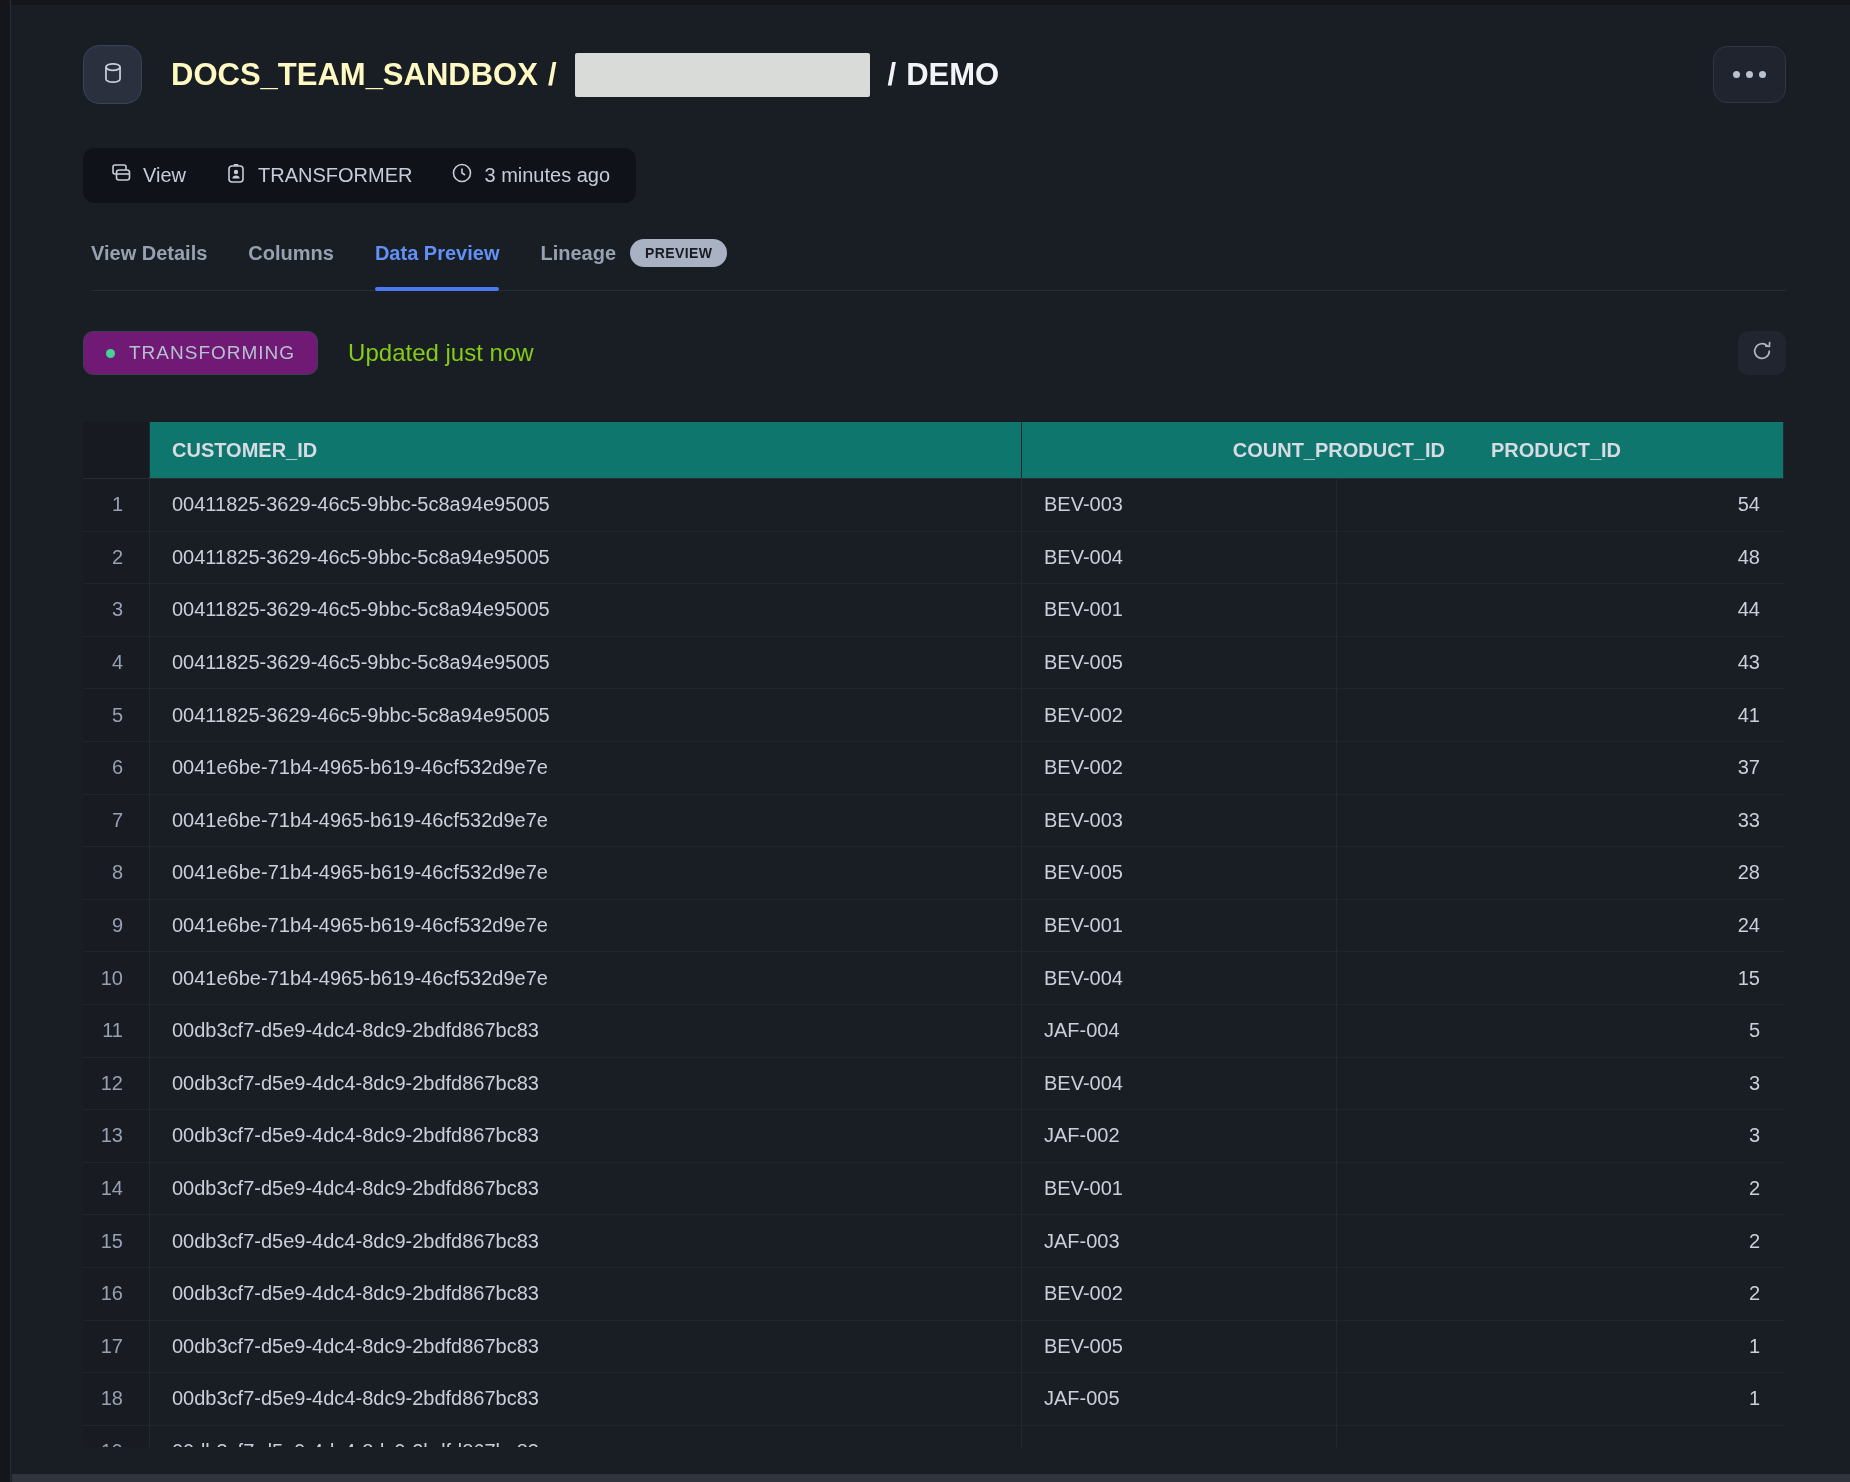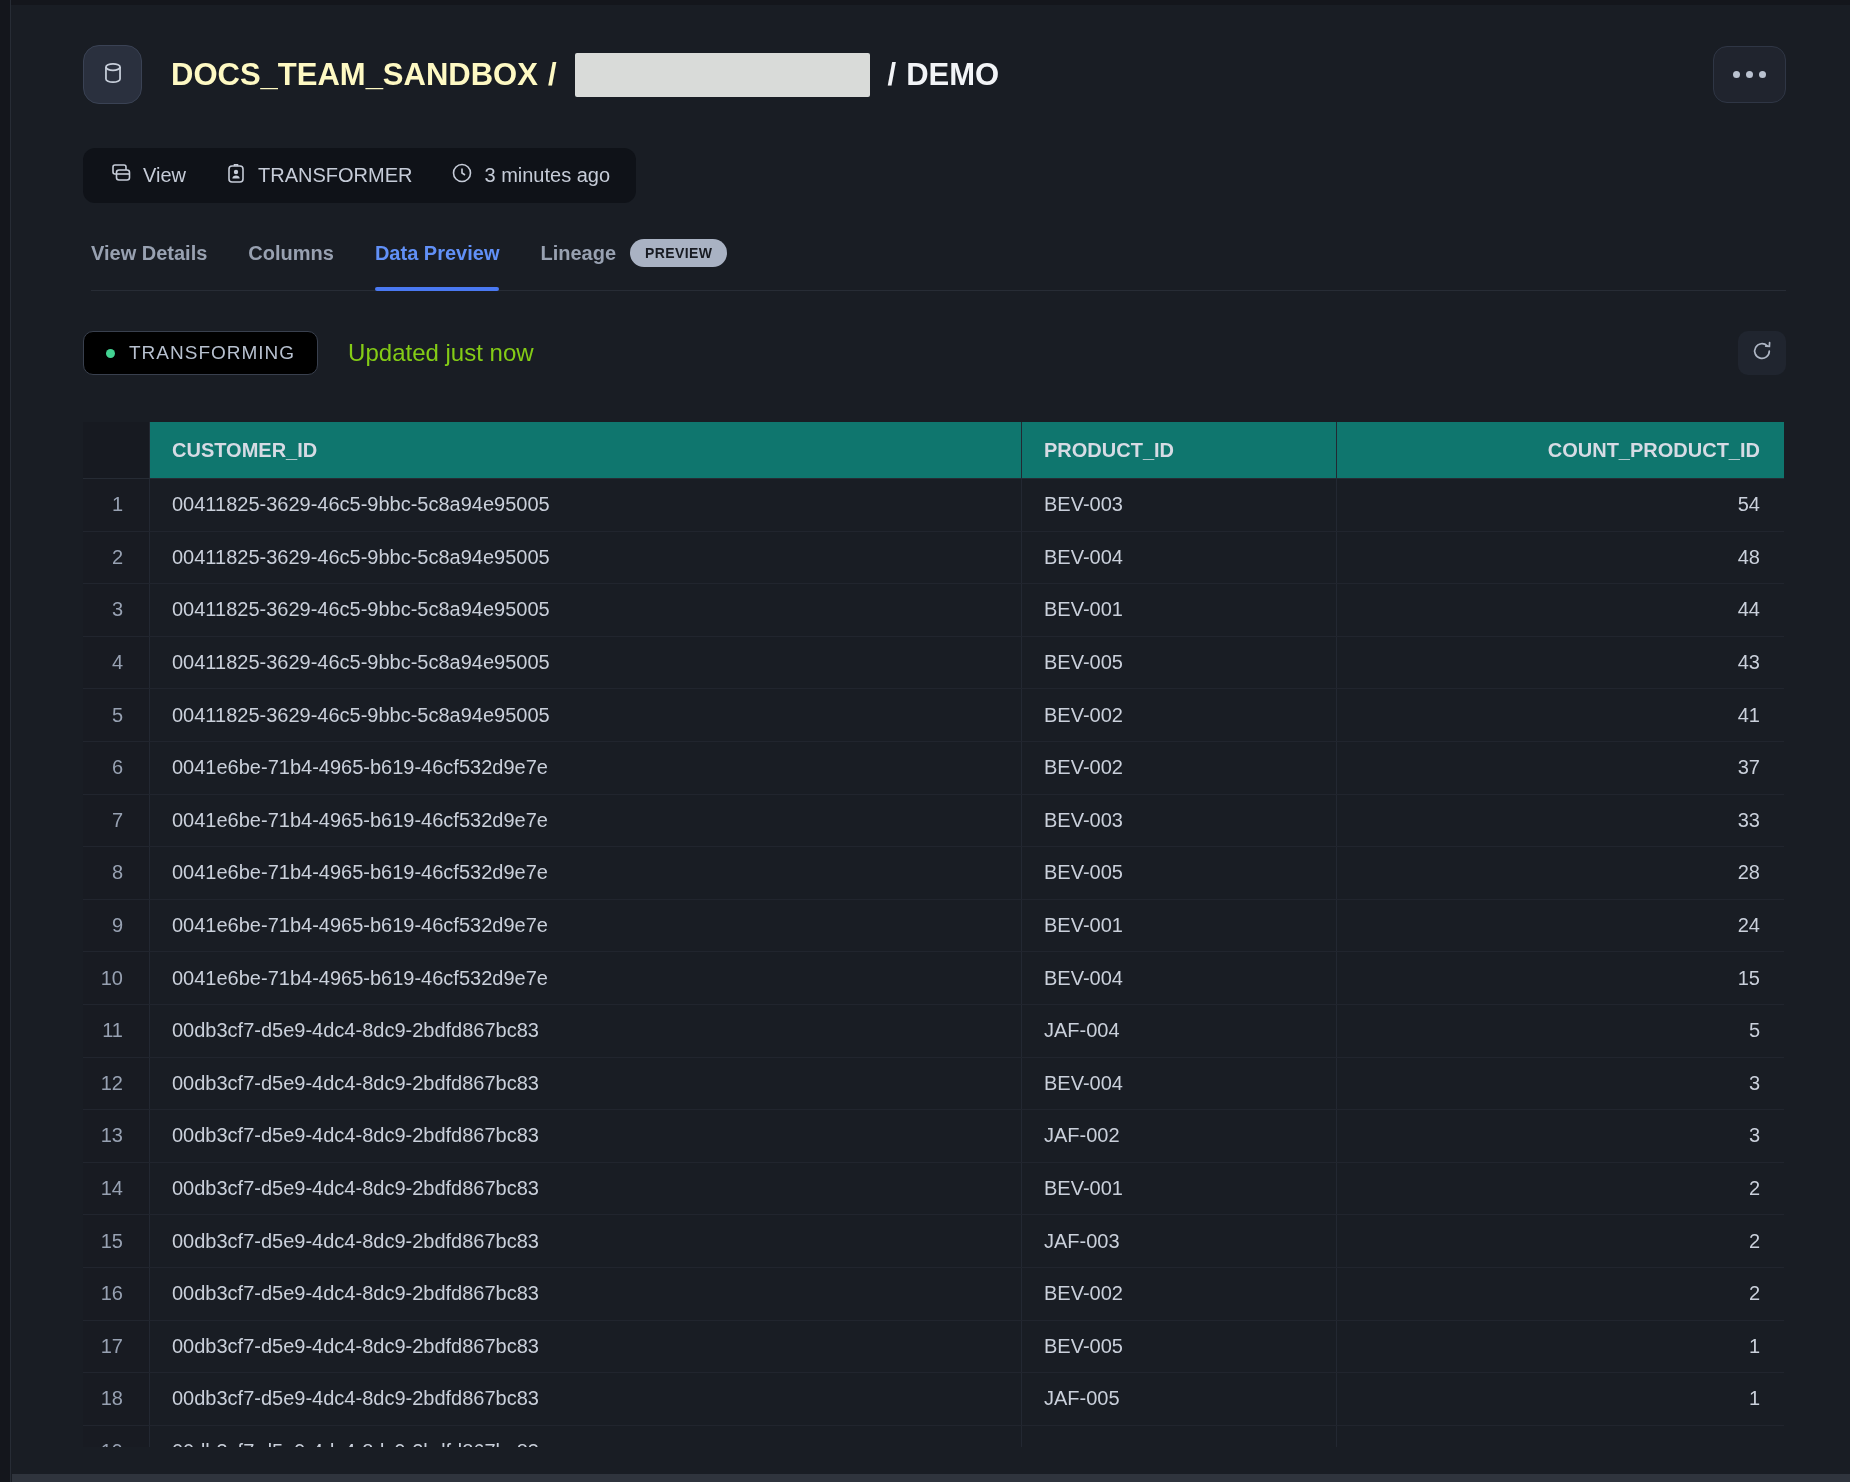--- a/index.html
+++ b/index.html
@@ -56,21 +56,21 @@
   .tab.active .underline { position:absolute; left:0; right:0; bottom:-1px; height:4px; border-radius:2px; background:#4a79f2; }
   .tab .pill {
     margin-left:14px; margin-top:-3px; padding:6px 15px; border-radius:999px;
     background:#a9b2c3; color:#181b22; font-size:14px; font-weight:700; letter-spacing:0.4px;
   }
 
   
   .status-row { position:absolute; left:83px; right:64px; top:330px; height:46px; display:flex; align-items:center; }
   .status-badge {
     display:inline-flex; align-items:center; gap:14px; height:44px; padding:0 22px;
-    border:1.5px solid #39404e; border-radius:10px; background:#000000;
+    border:1.5px solid #39404e; border-radius:10px; background:#701a75;
     font-size:19px; color:#b7c0cf; letter-spacing:1px;
   }
   .status-badge .dot { width:9px; height:9px; border-radius:50%; background:#42d392; }
   .updated { margin-left:30px; font-size:24px; color:#84cc16; }
   .refresh-btn {
     margin-left:auto; width:48px; height:44px; border-radius:10px; background:#20252f;
     display:flex; align-items:center; justify-content:center; cursor:pointer;
   }
   .refresh-btn svg { stroke:#aeb6c4; }
 
@@ -180,22 +180,22 @@
         <polyline points="19.6,3.6 19.4,7.3 15.7,7.1"></polyline>
       </svg>
     </span>
   </div>
 </div>
 
 <div class="table">
   <div class="thead">
     <div class="c col-num"></div>
     <div class="c col-customer">CUSTOMER_ID</div>
+    <div class="c col-count">COUNT_PRODUCT_ID</div>
     <div class="c col-product">PRODUCT_ID</div>
-    <div class="c col-count">COUNT_PRODUCT_ID</div>
   </div>
   <div>
       <div class="row">
   <div class="c col-num">1</div>
   <div class="c col-customer">00411825-3629-46c5-9bbc-5c8a94e95005</div>
   <div class="c col-product">BEV-003</div>
   <div class="c col-count">54</div>
 </div>
       <div class="row">
   <div class="c col-num">2</div>

